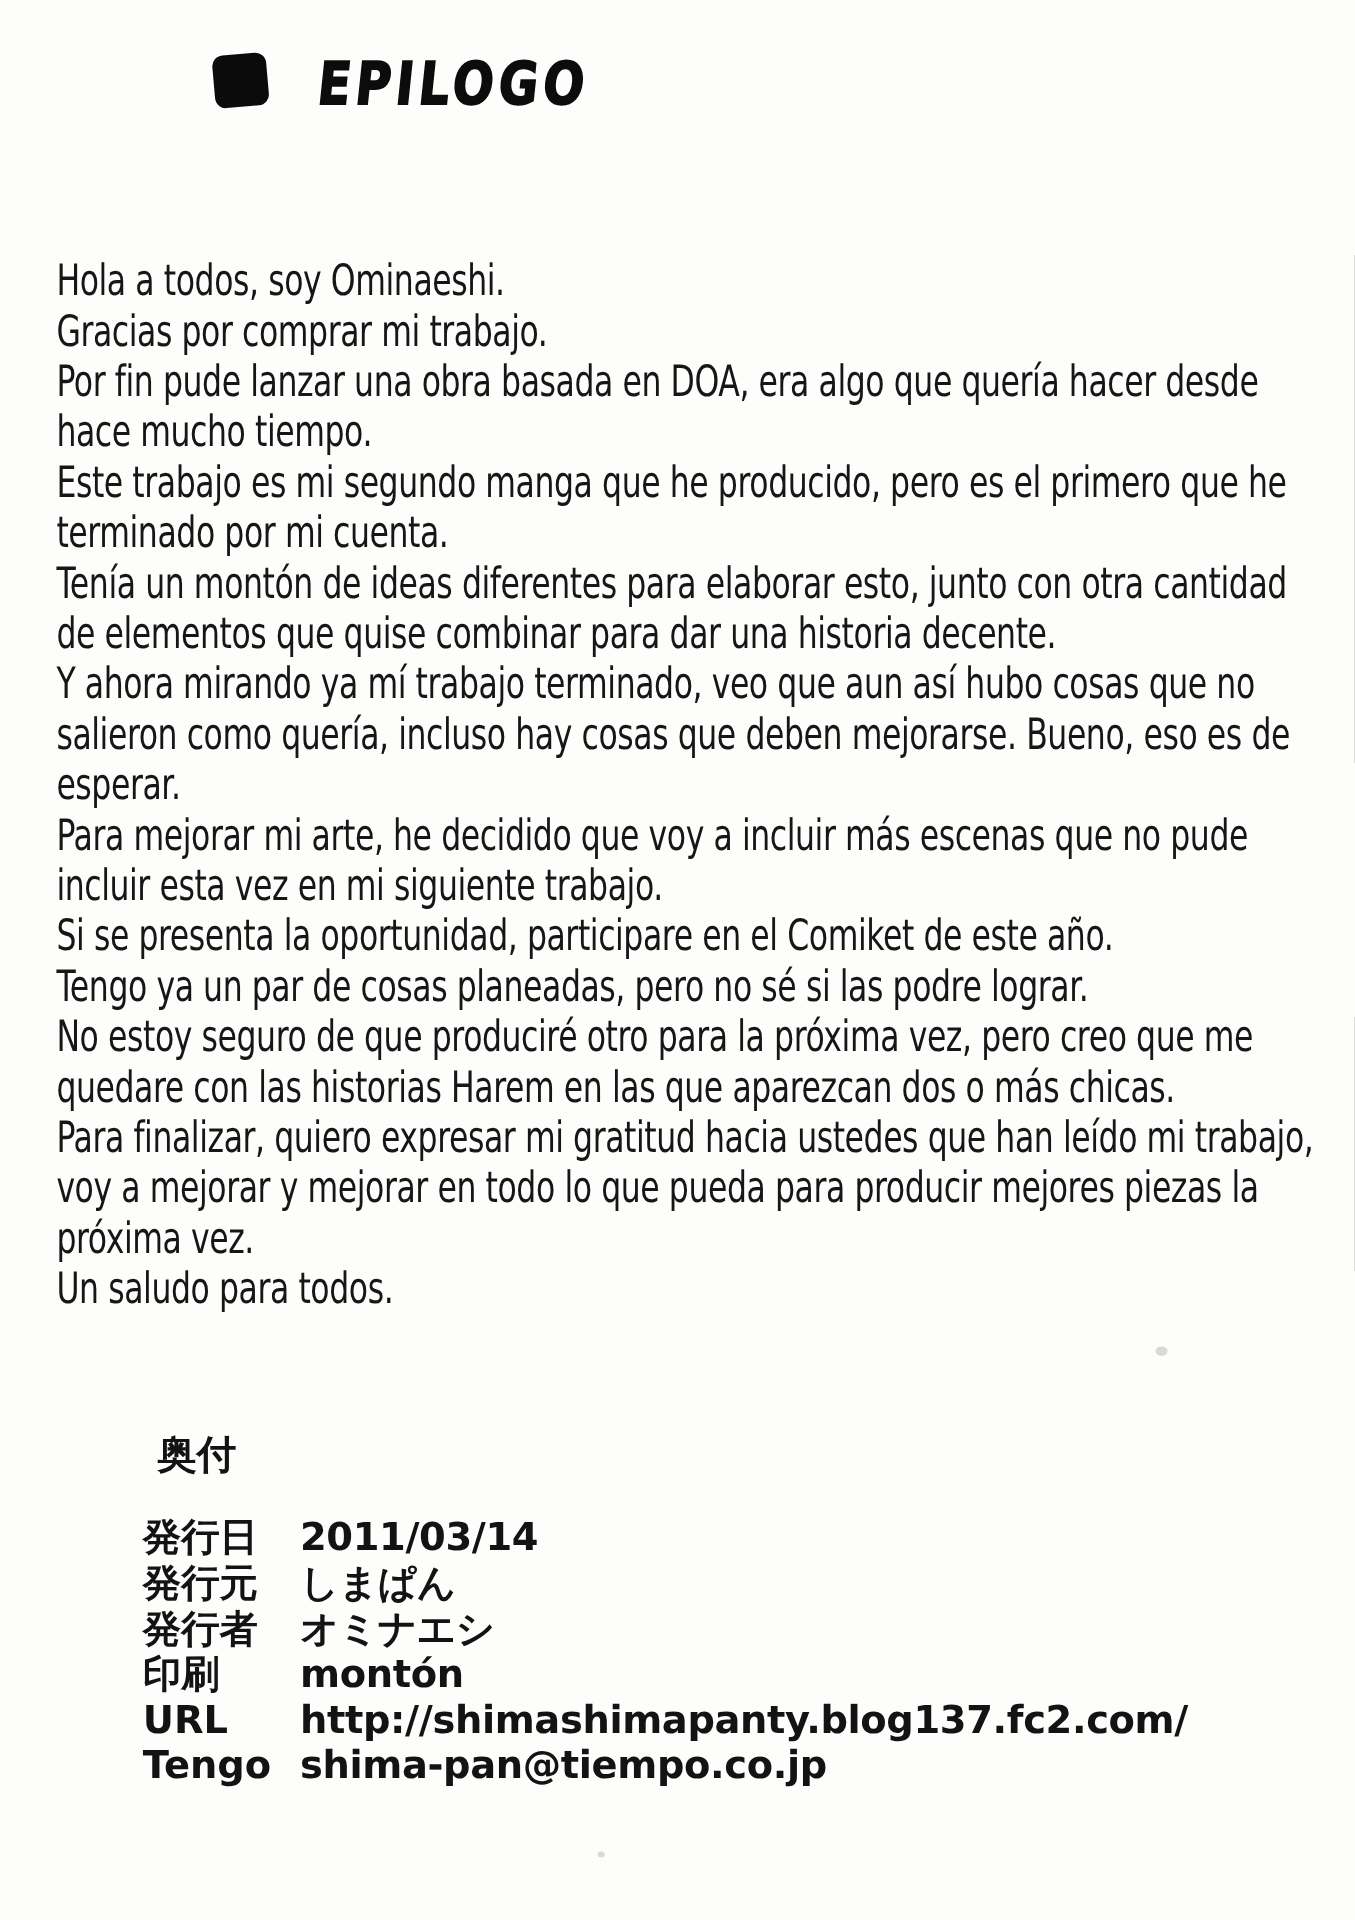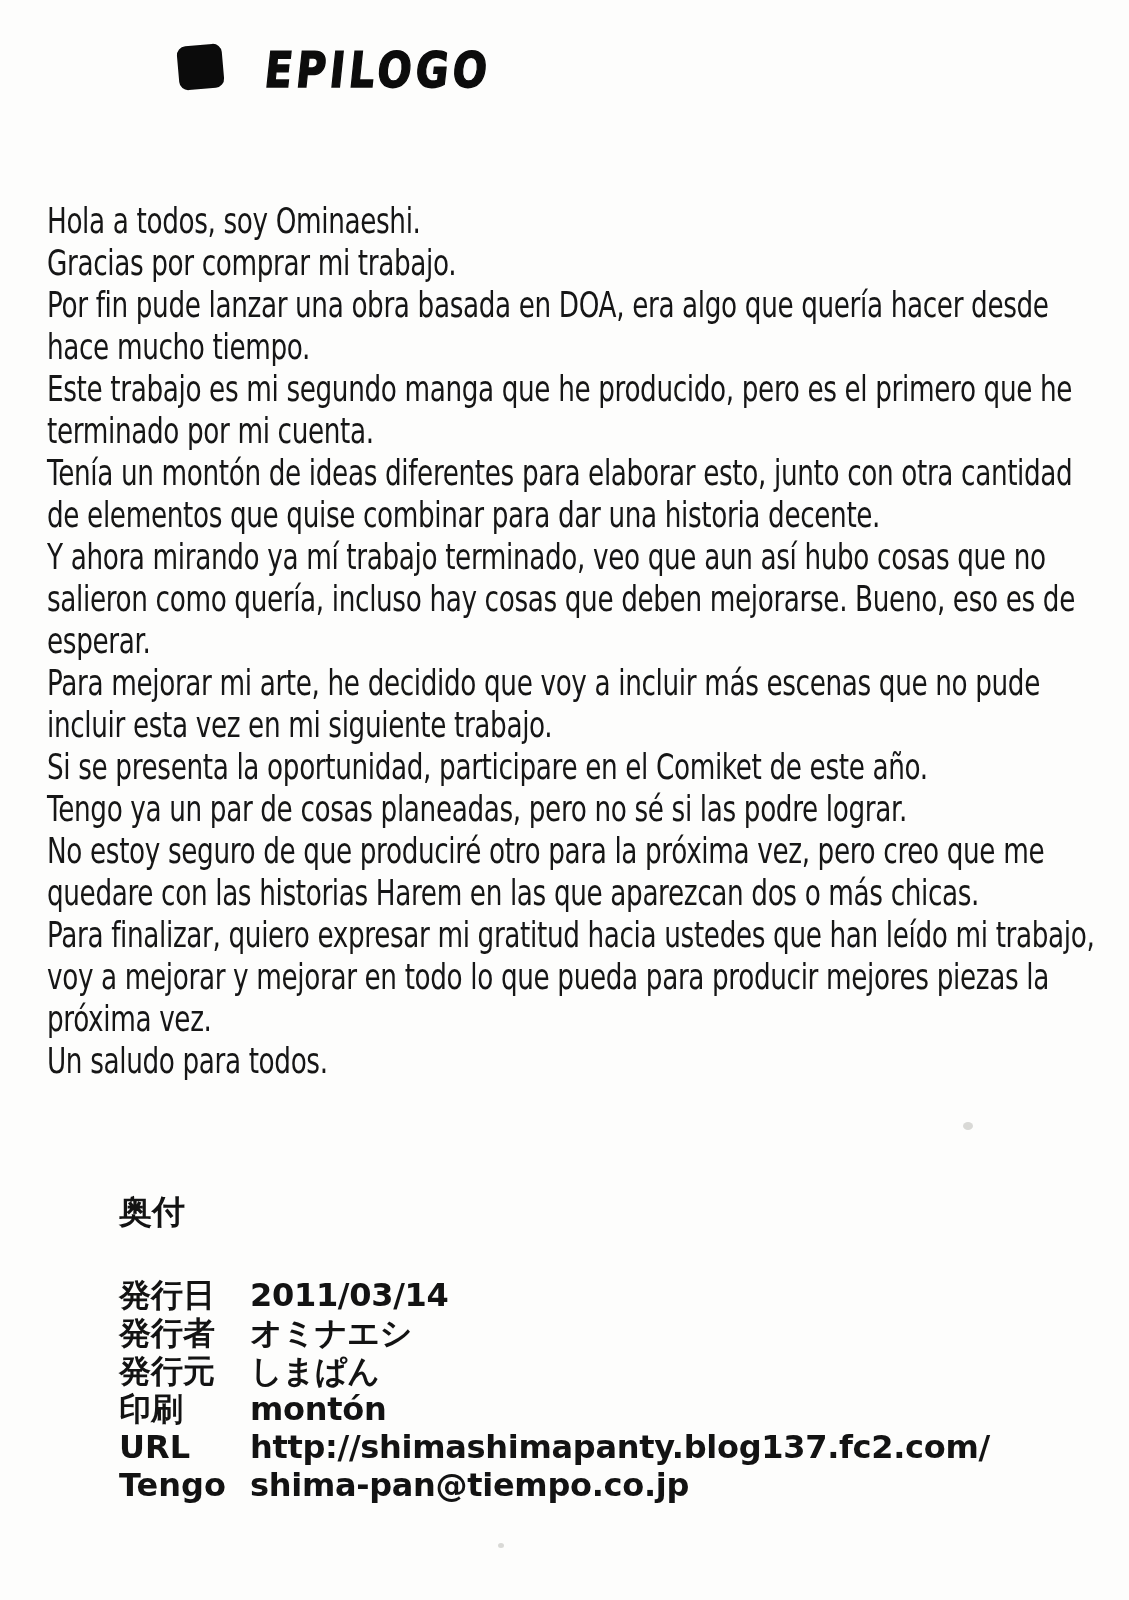--- a/index.html
+++ b/index.html
@@ -40,21 +40,21 @@
     transform: skewX(-6deg) scaleX(0.82);
     transform-origin: left top;
     -webkit-text-stroke: 1.5px #0c0c0c;
     white-space: nowrap;
   }
 
   
   .body-text {
     position: absolute;
     left: 47px;
-    top: 200px;
+    top: 214px;
     width: 1060px;
   }
   .body-line {
     font-size: 36px;
     line-height: 42px;
     height: 42px;
     white-space: nowrap;
     letter-spacing: -0.5px;
     transform: scaleX(0.73);
     transform-origin: 0 50%;
@@ -65,23 +65,24 @@
   .colophon {
     position: absolute;
     left: 119px;
     top: 1194px;
     color: #131313;
   }
   .colophon-heading {
     font-size: 33px;
     font-weight: 600;
     line-height: 36px;
+    margin-left: 12px;
   }
   .colophon-rows {
-    margin-top: 46px;
+    margin-top: 32px;
   }
   .colophon-row {
     display: flex;
     align-items: baseline;
     height: 38px;
     font-size: 32px;
     line-height: 38px;
     font-weight: 600;
   }
   .colophon-label {
@@ -136,26 +137,26 @@
   </div>
 
   <div class="colophon">
     <div class="colophon-heading">奥付</div>
     <div class="colophon-rows">
       <div class="colophon-row">
         <div class="colophon-label">発行日</div>
         <div class="colophon-value">2011/03/14</div>
       </div>
       <div class="colophon-row">
+        <div class="colophon-label">発行元</div>
+        <div class="colophon-value">しまぱん</div>
+      </div>
+      <div class="colophon-row">
         <div class="colophon-label">発行者</div>
         <div class="colophon-value">オミナエシ</div>
-      </div>
-      <div class="colophon-row">
-        <div class="colophon-label">発行元</div>
-        <div class="colophon-value">しまぱん</div>
       </div>
       <div class="colophon-row">
         <div class="colophon-label">印刷</div>
         <div class="colophon-value">montón</div>
       </div>
       <div class="colophon-row">
         <div class="colophon-label">URL</div>
         <div class="colophon-value">http://shimashimapanty.blog137.fc2.com/</div>
       </div>
       <div class="colophon-row">

